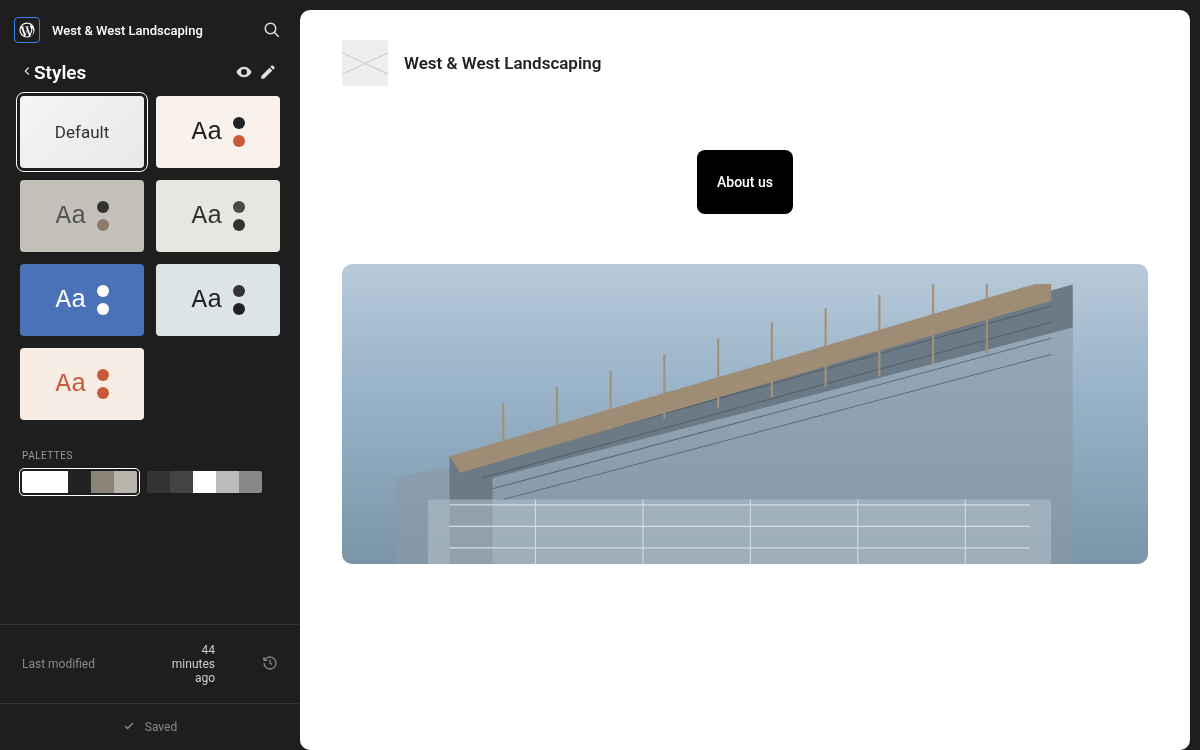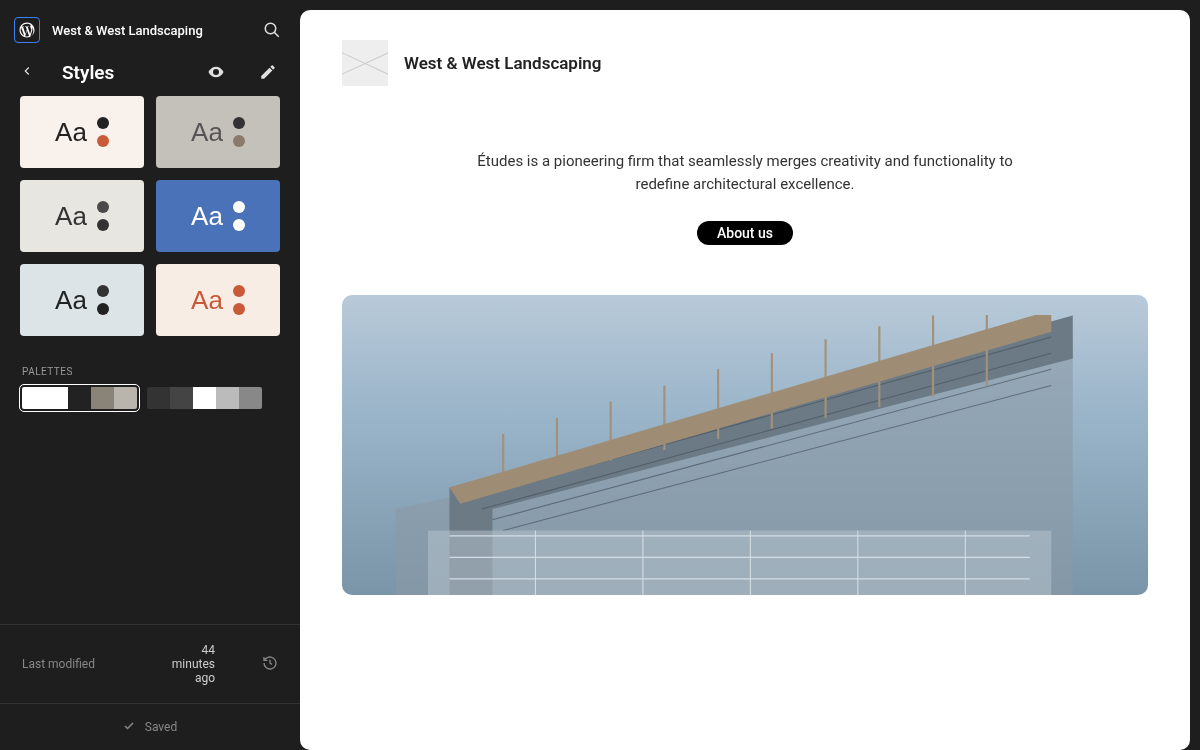--- a/index.html
+++ b/index.html
@@ -4,32 +4,32 @@
 <style>
 * { box-sizing: border-box; margin: 0; padding: 0; }
 body { font-family: -apple-system, BlinkMacSystemFont, "Segoe UI", Roboto, sans-serif; background: #1e1e1e; width: 1200px; height: 750px; overflow: hidden; display: flex; }
 .sidebar { width: 300px; background: #1e1e1e; color: #e0e0e0; display: flex; flex-direction: column; height: 100%; }
 .topbar { display: flex; align-items: center; padding: 16px 14px; gap: 12px; }
 .wp-logo { width: 26px; height: 26px; border-radius: 4px; border: 1px solid #3b82f6; display: flex; align-items: center; justify-content: center; background: #1e1e1e; }
 .wp-logo svg { width: 18px; height: 18px; fill: #fff; }
 .site-title { flex: 1; font-size: 13px; font-weight: 500; color: #fff; }
 .search-btn { width: 28px; height: 28px; display: flex; align-items: center; justify-content: center; cursor: pointer; }
 .search-btn svg { width: 18px; height: 18px; stroke: #e0e0e0; fill: none; stroke-width: 2; }
-.styles-header { display: flex; align-items: center; padding: 0 20px 12px 20px; gap: 28px; }
+.styles-header { display: flex; align-items: center; padding: 0 20px 12px 20px; gap: 0; }
 .back-btn { cursor: pointer; color: #e0e0e0; font-size: 16px; }
 .styles-title { flex: 1; font-size: 19px; font-weight: 600; color: #fff; }
 .icon-btn { width: 24px; height: 24px; display: flex; align-items: center; justify-content: center; cursor: pointer; }
 .icon-btn svg { width: 18px; height: 18px; fill: #e0e0e0; }
 .description { padding: 4px 22px 16px 22px; font-size: 12px; color: #a0a0a0; line-height: 1.4; }
 .style-grid { padding: 0 20px; display: grid; grid-template-columns: 1fr 1fr; gap: 12px; }
 .style-card { height: 72px; border-radius: 4px; display: flex; align-items: center; justify-content: center; gap: 10px; cursor: pointer; position: relative; }
 .style-card.selected { outline: 1px solid #fff; outline-offset: 3px; }
 .style-card.default { background: linear-gradient(135deg, #f5f5f5, #e8e8e8); }
 .style-card .label { font-size: 17px; color: #333; }
-.style-card .aa { font-family: Liberation Sans, sans-serif; font-size: 26px; text-align: center; }
+.style-card .aa { font-family: Liberation Mono, monospace; font-size: 26px; text-align: center; }
 .dots { display: flex; flex-direction: column; gap: 6px; }
 .dot { width: 12px; height: 12px; border-radius: 50%; }
 .sc1 { background: #f9f1ec; } .sc1 .aa { color: #222; }
 .sc2 { background: #c4c1ba; } .sc2 .aa { color: #555; }
 .sc3 { background: #e8e6e1; } .sc3 .aa { color: #333; }
 .sc4 { background: #4a72b8; } .sc4 .aa { color: #fff; }
 .sc5 { background: #dce4e8; } .sc5 .aa { color: #222; }
 .sc6 { background: #f8ede4; } .sc6 .aa { color: #c85a3a; }
 .palettes-section { padding: 30px 22px 10px 22px; }
 .palettes-label { text-transform: uppercase; font-size: 10px; letter-spacing: 0.5px; color: #999; margin-bottom: 10px; }
@@ -48,21 +48,21 @@
 .preview-header { display: flex; align-items: center; gap: 16px; padding: 30px 42px 20px 42px; }
 .logo-placeholder { width: 46px; height: 46px; background: #eee; position: relative; overflow: hidden; }
 .logo-placeholder::before { content: ""; position: absolute; width: 140%; height: 1px; background: #ccc; top: 50%; left: -20%; transform: rotate(25deg); }
 .logo-placeholder::after { content: ""; position: absolute; width: 140%; height: 1px; background: #ccc; top: 50%; left: -20%; transform: rotate(-25deg); }
 .brand { font-size: 17px; font-weight: 600; color: #222; }
 .nav { display: flex; gap: 20px; padding: 0 42px 24px 42px; }
 .nav a { font-size: 15px; color: #222; text-decoration: none; font-weight: 500; cursor: pointer; }
 .hero { text-align: center; padding: 44px 42px 30px 42px; }
 .hero h1 { font-family: Georgia, serif; font-size: 40px; font-weight: 400; color: #111; line-height: 1.25; margin-bottom: 20px; }
 .hero p { font-size: 15px; color: #333; max-width: 540px; margin: 0 auto 26px auto; line-height: 1.5; }
-.cta { display: inline-block; background: #000; color: #fff; padding: 4px 20px; border-radius: 16px; font-size: 14px; font-weight: 500; cursor: pointer; }
+.cta { display: inline-block; background: #000; color: #fff; padding: 24px 20px; border-radius: 8px; font-size: 14px; font-weight: 500; cursor: pointer; }
 .hero-img { margin: 20px 42px 0 42px; height: 300px; border-radius: 10px; background: linear-gradient(180deg, #b8cad9 0%, #9ab4c9 40%, #7a95a8 100%); position: relative; overflow: hidden; }
 .building { position: absolute; bottom: 0; left: 0; right: 0; height: 280px; }
 .building svg { width: 100%; height: 100%; }
 </style>
 </head>
 <body>
 
 <div class="sidebar">
   <div class="topbar">
     <div class="wp-logo">
@@ -93,20 +93,23 @@
     </div>
     <div class="icon-btn">
       <svg viewBox="0 0 24 24">
           <path d="M3 17.25V21h3.75L17.81 9.94l-3.75-3.75L3 17.25zM20.71 7.04a1 1 0 000-1.41l-2.34-2.34a1 1 0 00-1.41 0l-1.83 1.83 3.75 3.75 1.83-1.83z"></path>
         </svg>
     </div>
   </div>
 
 
   <div class="style-grid">
+    <div class="style-card default selected">
+      <span class="label">Default</span>
+    </div>
     <div class="style-card sc1">
       <span class="aa">Aa</span>
       <span class="dots">
           <span class="dot" style="background:#222"></span>
           <span class="dot" style="background:#c85a3a"></span>
         </span>
     </div>
     <div class="style-card sc2">
       <span class="aa">Aa</span>
       <span class="dots">
@@ -186,21 +189,20 @@
   </div>
 </div>
 
 <div class="canvas">
   <div class="preview">
     <div class="preview-header">
       <div class="logo-placeholder"></div>
       <div class="brand">West &amp; West Landscaping</div>
     </div>
     <div class="hero">
-      <p>Études is a pioneering firm that seamlessly merges creativity and functionality to redefine architectural excellence.</p>
       <span class="cta">About us</span>
     </div>
     <div class="hero-img">
       <div class="building">
         <svg viewBox="0 0 750 280" preserveAspectRatio="xMidYMax slice">
           <polygon points="50,280 50,200 420,120 680,40 680,280" fill="#8a9aa5" opacity="0.6"></polygon>
           <polygon points="100,280 100,180 680,20 680,60 140,200 140,280" fill="#6b7a85"></polygon>
           <g stroke="#4a5560" stroke-width="1" opacity="0.7">
             <line x1="120" y1="190" x2="660" y2="40"></line>
             <line x1="130" y1="200" x2="660" y2="55"></line>

